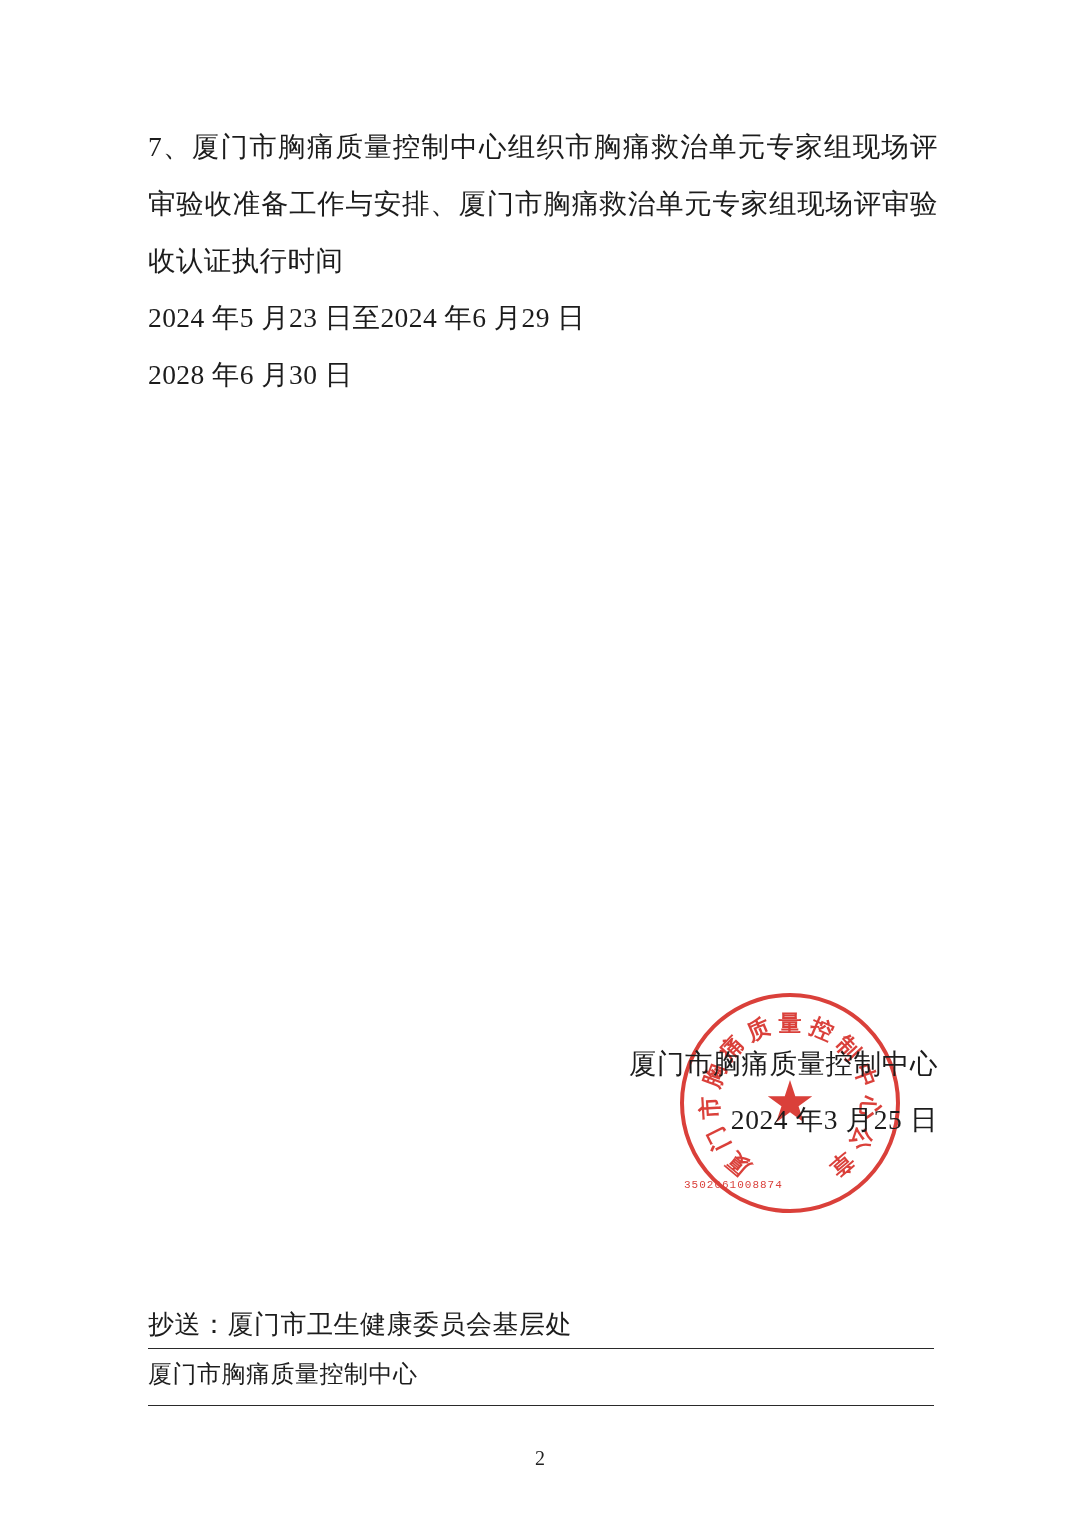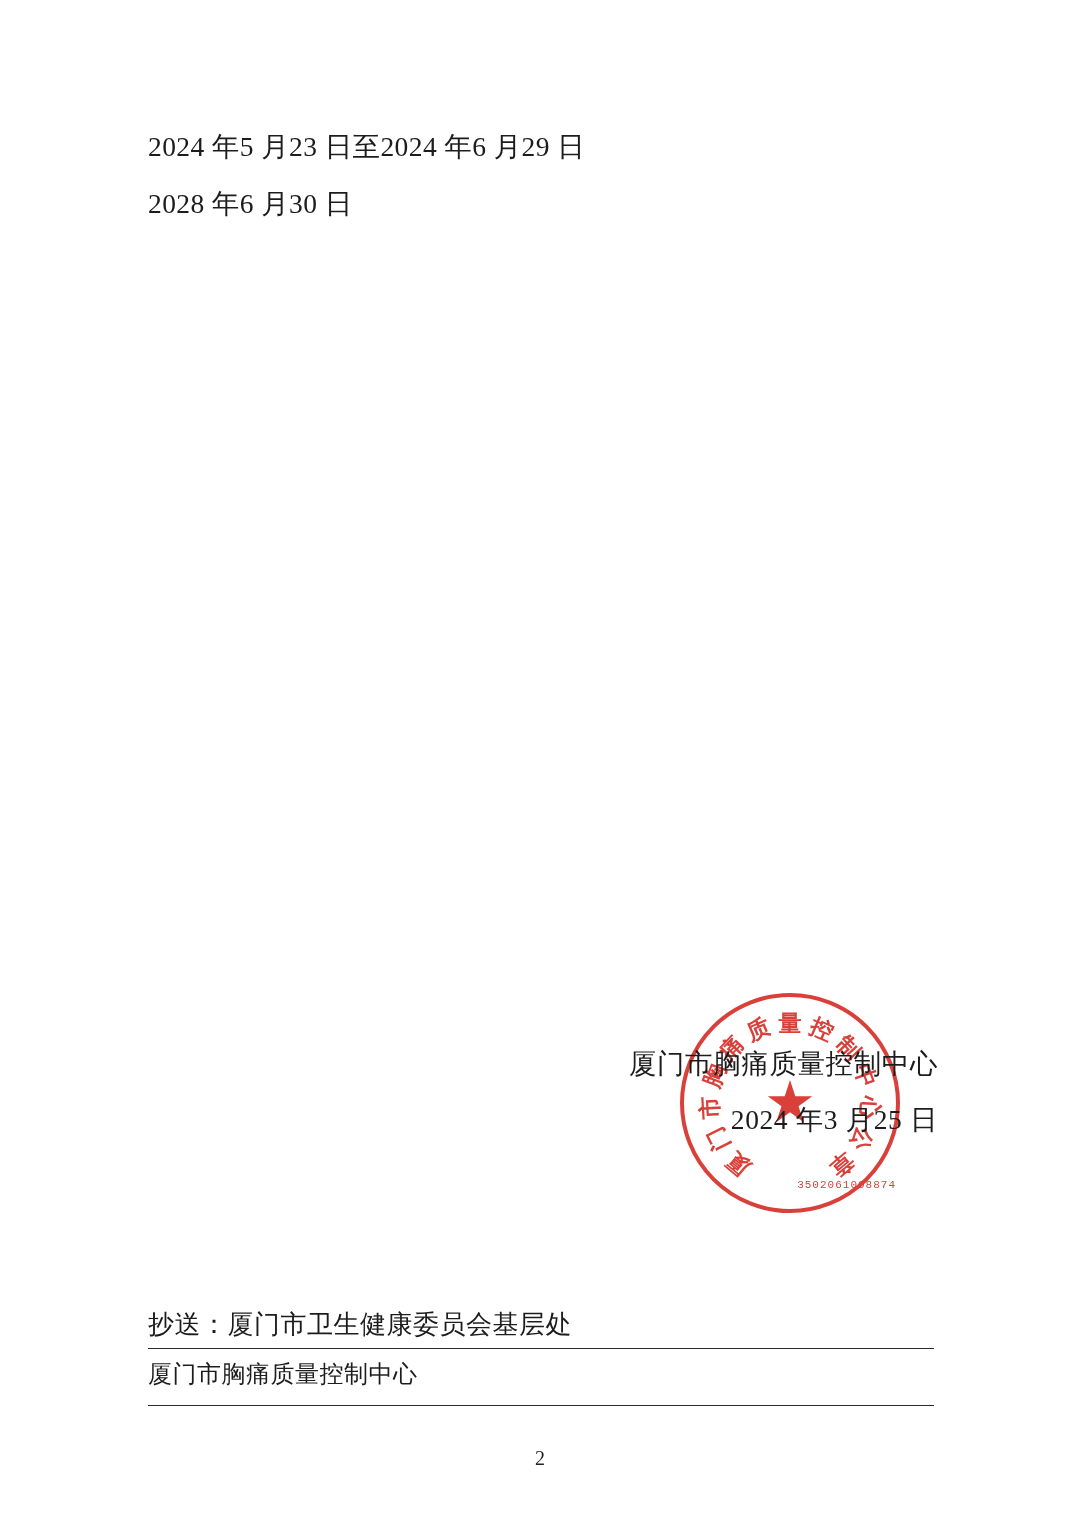--- a/index.html
+++ b/index.html
@@ -88,21 +88,21 @@
     font-weight: bold;
     font-family: "Liberation Serif", serif;
     transform-origin: 0 0;
     white-space: nowrap;
   }
   .seal .seal-code {
     position: absolute;
     left: 0;
     right: 0;
     bottom: 18px;
-    text-align: right;
+    text-align: left;
     font-size: 11px;
     color: #d7302a;
     letter-spacing: 1px;
     font-family: "Liberation Mono", monospace;
   }
   .footer-cc {
     position: absolute;
     left: 148px;
     top: 1295px;
     font-size: 26px;
@@ -140,20 +140,21 @@
     font-size: 20px;
     color: #222;
   }
 </style>
 </head>
 <body>
 
 <div class="page">
 
   <div class="body-text">
+    <div class="para">7、厦门市胸痛质量控制中心组织市胸痛救治单元专家组现场评审验收准备工作与安排、厦门市胸痛救治单元专家组现场评审验收认证执行时间</div>
     <div class="para">2024 年5 月23 日至2024 年6 月29 日</div>
     <div class="para">2028 年6 月30 日</div>
   </div>
 
   <div class="seal">
     <div class="ring-text" id="seal-ring">
         <span style="transform: rotate(-230deg) translate(80px) rotate(90deg) translate(-50%, -50%);">厦</span>
         <span style="transform: rotate(-206.667deg) translate(80px) rotate(90deg) translate(-50%, -50%);">门</span>
         <span style="transform: rotate(-183.333deg) translate(80px) rotate(90deg) translate(-50%, -50%);">市</span>
         <span style="transform: rotate(-160deg) translate(80px) rotate(90deg) translate(-50%, -50%);">胸</span>

